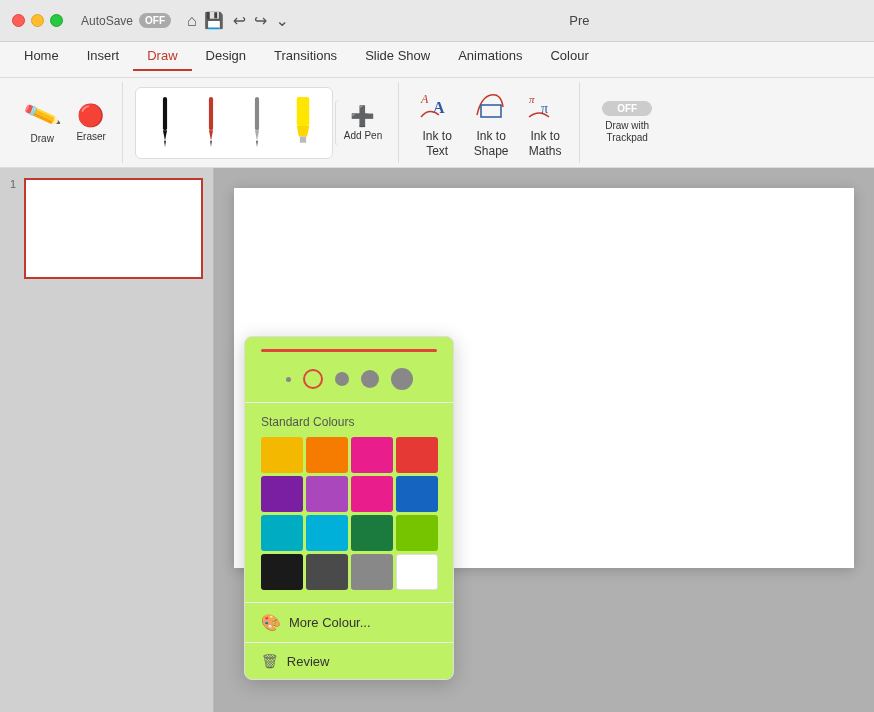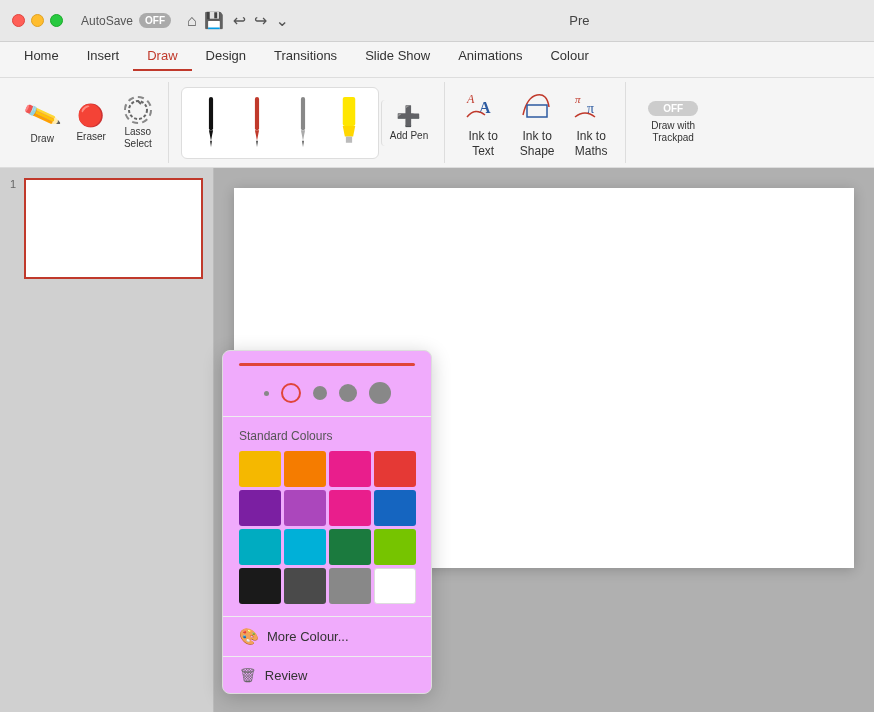--- a/index.html
+++ b/index.html
@@ -192,30 +192,29 @@
       background: white;
       width: 620px;
       height: 380px;
       box-shadow: 0 2px 12px rgba(0,0,0,0.2);
     }
 
     
     .dropdown-popup {
       position: absolute;
       top: 168px;
-      left: 222px;
-      background: #f0abfc;
+      left: 244px;
+      background: #bef264;
       border: 1px solid #ddd;
       border-radius: 8px;
       box-shadow: 0 4px 20px rgba(0,0,0,0.2);
       width: 210px;
       z-index: 100;
       padding: 0;
       overflow: hidden;
-      margin-top: 14px;
     }
 
     
     .color-line-section {
       padding: 12px 16px 8px;
     }
     .color-line {
       width: 100%;
       height: 3px;
       background: #e0453a;
@@ -323,29 +322,20 @@
 <div class="ribbon">
 
   <div class="ribbon-group">
     <div class="ribbon-btn">
       <span style="font-size:26px; color:#c0392b; display:inline-block; transform:rotate(-20deg);">✏️</span>
       <span class="ribbon-btn-label">Draw</span>
     </div>
     <div class="ribbon-btn">
       <span style="font-size:22px;">🔴</span>
       <span class="ribbon-btn-label">Eraser</span>
-    </div>
-    <div class="ribbon-btn">
-      <span style="font-size:22px; border: 2px dashed #888; border-radius:50%; width:28px; height:28px; display:flex; align-items:center; justify-content:center;">
-        <svg width="24" height="24" viewBox="0 0 24 24">
-            <circle cx="12" cy="12" r="9" fill="none" stroke="#666" stroke-width="2" stroke-dasharray="3,2"></circle>
-            <line x1="12" y1="3" x2="15" y2="6" stroke="#666" stroke-width="2"></line>
-          </svg>
-      </span>
-      <span class="ribbon-btn-label">Lasso<br>Select</span>
     </div>
   </div>
 
   <div class="ribbon-group">
     <div class="pen-selector">
 
       <div class="pen-item">
         <svg width="22" height="50" viewBox="0 0 22 50">
           <rect x="9" y="0" width="4" height="32" fill="#111" rx="2"></rect>
           <polygon points="9,32 13,32 11,42" fill="#111"></polygon>

